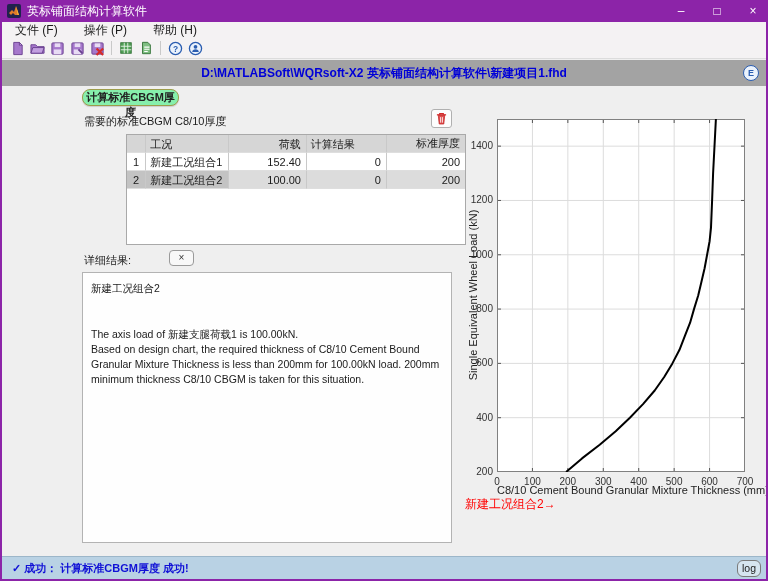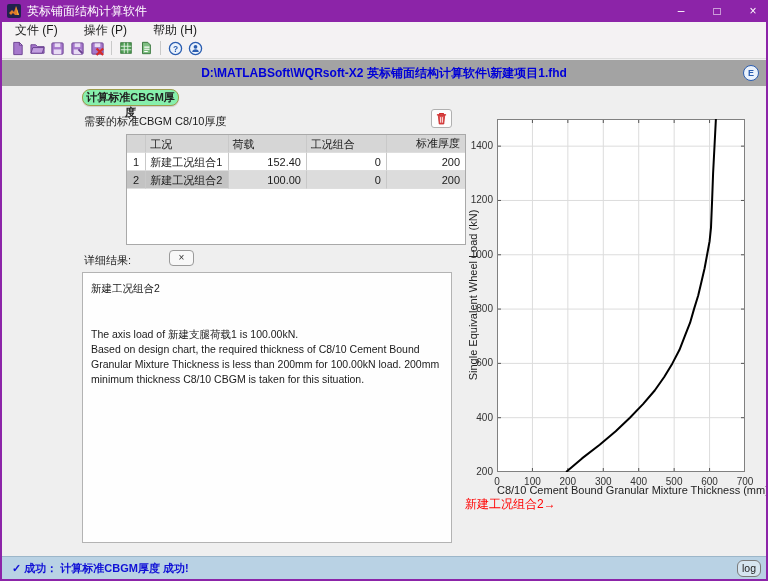--- a/index.html
+++ b/index.html
@@ -177,22 +177,22 @@
         <path d="M4 3 V1.5 h4 V3" fill="none" stroke="#d42a2a" stroke-width="1.2"></path>
         <path d="M2.5 3.5 l1 9.5 h5 l1-9.5 Z" fill="#e05050" stroke="#c02020" stroke-width="0.8"></path>
         <path d="M5 5.5 v6 M7 5.5 v6" stroke="#fff" stroke-width="0.9"></path>
       </svg>
   </button>
 
   <div class="res-table">
     <div class="t-row header">
       <div class="t-cell c0"></div>
       <div class="t-cell c1">工况</div>
-      <div class="t-cell c2 num" style="text-align:left;padding-left:4px;">荷载</div>
-      <div class="t-cell c3 num" style="text-align:left;padding-left:4px;">工况组合</div>
+      <div class="t-cell c2 num" style="text-align:right;padding-left:4px;">荷载</div>
+      <div class="t-cell c3 num" style="text-align:left;padding-left:4px;">计算结果</div>
       <div class="t-cell c4 num" style="text-align:right;padding-left:4px;font-family:Liberation Mono, monospace;">标准厚度</div>
     </div>
     <div class="t-row">
       <div class="t-cell c0">1</div>
       <div class="t-cell c1">新建工况组合1</div>
       <div class="t-cell c2 num">152.40</div>
       <div class="t-cell c3 num">0</div>
       <div class="t-cell c4 num">200</div>
     </div>
     <div class="t-row sel">

